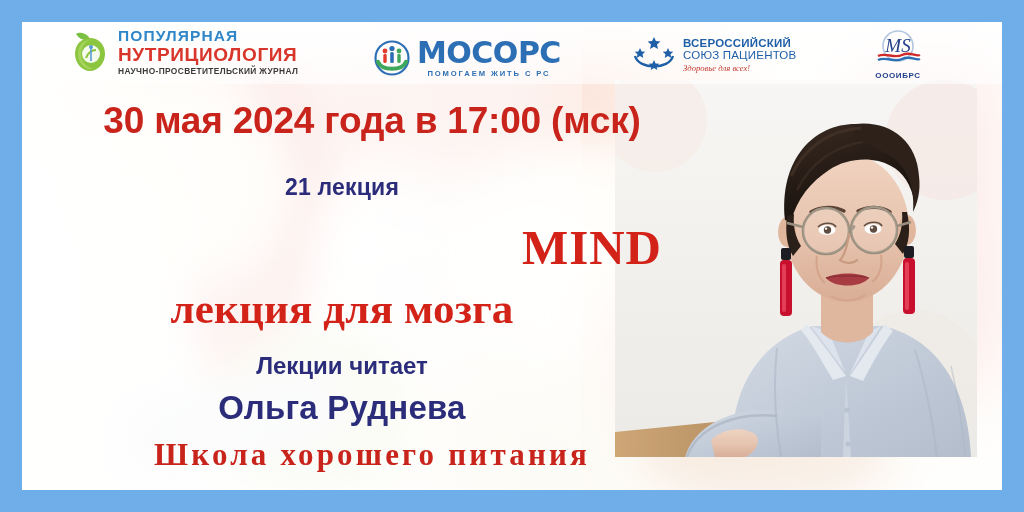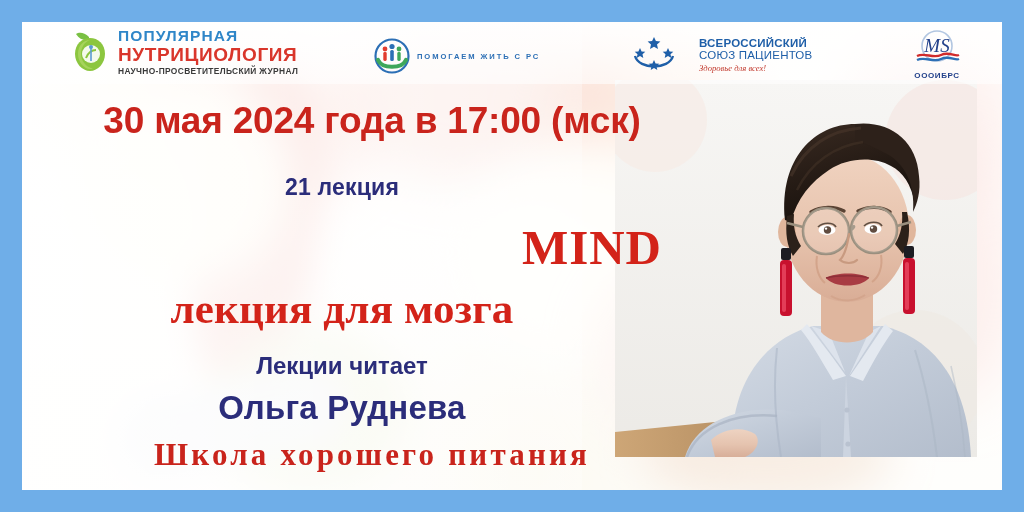--- a/index.html
+++ b/index.html
@@ -137,32 +137,32 @@
   .mosors-l1 {
     font-size: 30px; font-weight: 700; color: #2C6FB5;
     letter-spacing: -0.5px; font-family: "DejaVu Sans", sans-serif;
   }
   .mosors-l2 {
     font-size: 7.6px; font-weight: 700; color: #2C6FB5;
     letter-spacing: 1.9px; margin-top: 2px; text-align: center;
   }
 
   
-  .logo-vsp { left: 610px; top: 12px; gap: 16px; }
+  .logo-vsp { left: 610px; top: 12px; }
   .vsp-mark { width: 44px; height: 42px; position: relative; flex: 0 0 auto; }
   .vsp-txt { margin-left: 7px; line-height: 1.08; }
   .vsp-l1 { font-size: 11.5px; font-weight: 700; color: #1F5FA8; letter-spacing: 0.2px; }
   .vsp-l2 { font-size: 11.5px; font-weight: 400; color: #1F5FA8; letter-spacing: 0.2px; }
   .vsp-l3 {
     font-size: 8.6px; color: #C23A2E; margin-top: 2px;
     font-family: "Liberation Serif", serif; font-style: italic;
   }
 
   
-  .logo-ms { left: 848px; top: 6px; flex-direction: column; margin-left: 39px; }
+  .logo-ms { left: 848px; top: 6px; flex-direction: column; }
   .ms-mark { width: 56px; height: 42px; position: relative; }
   .ms-cap {
     font-size: 8px; font-weight: 700; color: #22408A;
     letter-spacing: 0.6px; margin-top: 1px; text-align: center;
   }
 
   
   .portrait {
     position: absolute;
     left: 593px; top: 58px;
@@ -416,20 +416,21 @@
               <circle cx="18" cy="8.5" r="2.6"></circle>
                 <rect x="16.2" y="12" width="3.6" height="11" rx="1.5"></rect>
             </g>
             <g fill="#3EA75B">
               <circle cx="25" cy="11" r="2.4"></circle>
                 <rect x="23.3" y="14" width="3.4" height="9" rx="1.4"></rect>
             </g>
           </svg>
         </div>
         <div class="mosors-txt">
+          <div class="mosors-l1">МОСОРС</div>
           <div class="mosors-l2">ПОМОГАЕМ ЖИТЬ С РС</div>
         </div>
       </div>
 
       <div class="logo logo-vsp">
         <div class="vsp-mark">
           <svg viewBox="0 0 44 42" xmlns="http://www.w3.org/2000/svg">
             <g fill="#1F5FA8">
               <path d="M22 3 l1.9 4.1 4.5.5 -3.4 3 1 4.4 -4-2.3 -4 2.3 1-4.4 -3.4-3 4.5-.5 Z"></path>
               <path d="M8 14 l1.6 3.4 3.7.4 -2.8 2.5 .8 3.6 -3.3-1.9 -3.3 1.9 .8-3.6 -2.8-2.5 3.7-.4 Z"></path>

